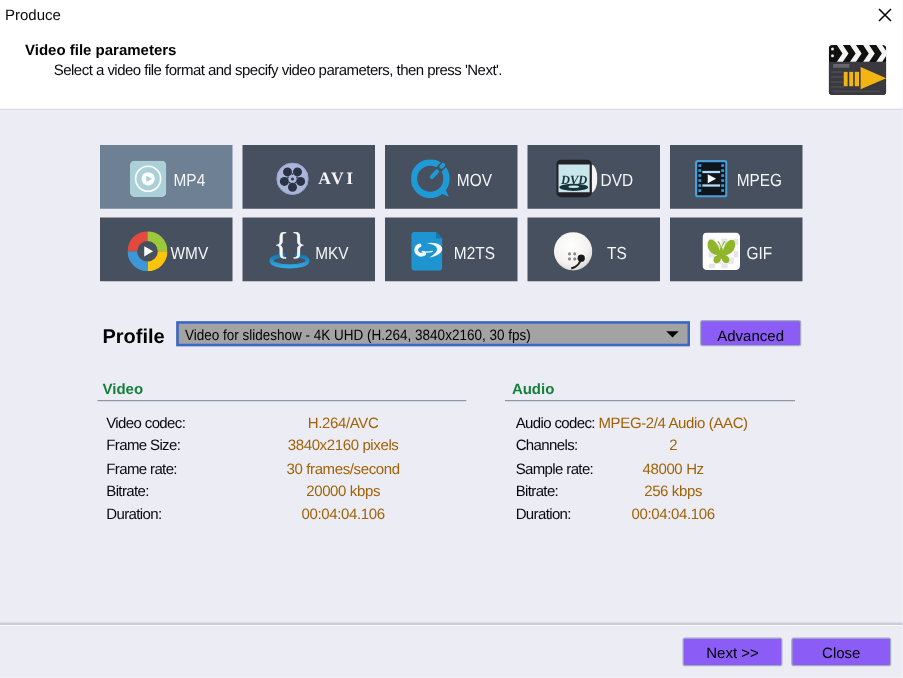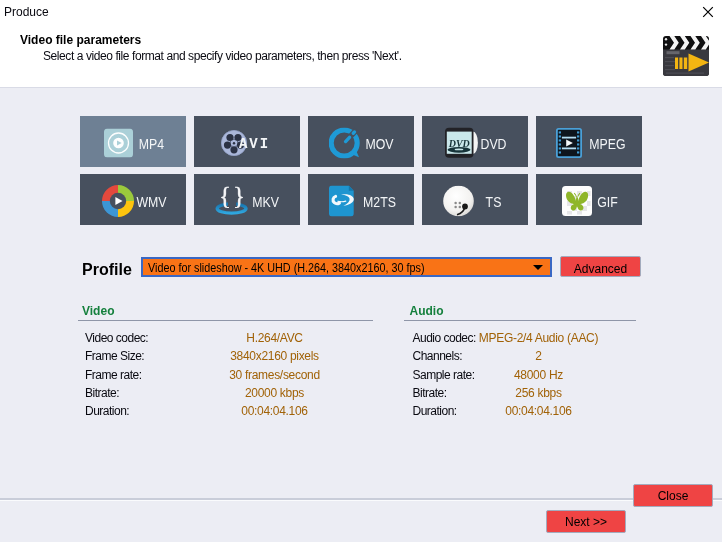--- a/index.html
+++ b/index.html
@@ -12,24 +12,24 @@
   #h1{left:20px;top:33px;font-size:12px;font-weight:bold;color:#000}
   #h2{left:43px;top:49px;font-size:12px;color:#0a0a12;letter-spacing:-0.42px}
   
   #main{position:absolute;left:0;top:87px;width:722px;height:455px;background:#ecedf4;border-top:1px solid #d9dbe6;box-sizing:border-box}
   .btn{position:absolute;width:106px;height:51px;background:#47505e}
   .btn.sel{background:#6e8094}
   .btn svg{position:absolute;top:calc(50% + 1px);transform:translateY(-50%)}
   .btn .lb{position:absolute;left:37px;width:69px;text-align:center;top:calc(50% + 2px);transform:translateY(-50%) scaleX(0.88);color:#f3f5f7;font-size:14px}
   
   #plabel{left:82px;top:261px;font-size:16px;font-weight:bold;color:#000}
-  #combo{position:absolute;left:141px;top:257px;width:411px;height:20px;background:#f97316;border:2px solid #3a68c4;box-sizing:border-box}
+  #combo{position:absolute;left:141px;top:257px;width:411px;height:20px;background:#a3a3a3;border:2px solid #3a68c4;box-sizing:border-box}
   #combotext{position:absolute;left:5px;top:2px;font-size:12px;color:#000;white-space:nowrap;transform:scaleX(0.9);transform-origin:0 0}
   #comboarr{position:absolute;right:7px;top:6px;width:0;height:0;border-left:5.5px solid transparent;border-right:5.5px solid transparent;border-top:5.5px solid #000}
-  .wbtn{position:absolute;background:#ef4444;border:1px solid #a3abbd;box-sizing:border-box;border-radius:2px;text-align:center;font-size:12px;color:#000}
+  .wbtn{position:absolute;background:#8b5cf6;border:1px solid #a3abbd;box-sizing:border-box;border-radius:2px;text-align:center;font-size:12px;color:#000}
   
   .ghead{font-size:12px;font-weight:bold;color:#15803d}
   .gline{position:absolute;height:1px;background:#8f96a8}
   .row-l{font-size:12px;color:#090910;letter-spacing:-0.5px}
   .row-v{font-size:12px;color:#a16207;text-align:center;letter-spacing:-0.3px}
   
   #sep{position:absolute;left:0px;top:498px;width:722px;height:2px;background:#c9cdd9;border-bottom:1px solid #fafbfd}
 </style>
 </head>
 <body>
@@ -94,21 +94,21 @@
           <circle cx="6.5" cy="15.1" r="3.6"></circle>
           <circle cx="9" cy="7.5" r="3.6"></circle>
           <circle cx="13" cy="13.2" r="1.2"></circle>
           <circle cx="13" cy="9.3" r="0.65"></circle>
           <circle cx="16.6" cy="11.9" r="0.65"></circle>
           <circle cx="15.2" cy="16.1" r="0.65"></circle>
           <circle cx="10.8" cy="16.1" r="0.65"></circle>
           <circle cx="9.4" cy="11.9" r="0.65"></circle>
         </g>
       </svg>
-    <div class="lb" style="font-family:Liberation Mono, monospace;font-weight:bold;transform:translateY(-50%);letter-spacing:2px;font-size:14px;left:26px">AVI</div>
+    <div class="lb" style="font-family:Liberation Serif, serif;font-weight:bold;transform:translateY(-50%);letter-spacing:2px;font-size:14px;left:41px">AVI</div>
   </div>
   <div class="btn" style="left:308px;top:116px">
     <svg style="left:21px" width="31" height="31" viewBox="0 0 31 31">
       <circle cx="15.2" cy="15.5" r="13" fill="none" stroke="#1e9ad6" stroke-width="5.1"></circle>
       <path d="M19.5 25.5 L30 29.8 L26.5 21.5 Z" fill="#1e9ad6"></path>
       <g transform="rotate(43 15.2 15.5)">
           <rect x="12.4" y="-3" width="5.6" height="10.5" fill="#47505e"></rect>
           <rect x="13.5" y="6" width="3.4" height="9.2" rx="1.7" fill="#1e9ad6"></rect>
           <rect x="13.5" y="-1.3" width="3.4" height="5.2" rx="1.7" fill="#1e9ad6"></rect>
         </g>
@@ -269,14 +269,14 @@
   <div class="t row-v" style="left:438.5px;top:349.3px;width:200px">2</div>
   <div class="t row-l" style="left:412.5px;top:367.6px">Sample rate:</div>
   <div class="t row-v" style="left:438.5px;top:367.6px;width:200px">48000 Hz</div>
   <div class="t row-l" style="left:412.5px;top:385.9px">Bitrate:</div>
   <div class="t row-v" style="left:438.5px;top:385.9px;width:200px">256 kbps</div>
   <div class="t row-l" style="left:412.5px;top:404.2px">Duration:</div>
   <div class="t row-v" style="left:438.5px;top:404.2px;width:200px">00:04:04.106</div>
 
   <div id="sep"></div>
   <div class="wbtn" style="left:546px;top:510px;width:80px;height:23px;line-height:23px">Next &gt;&gt;</div>
-  <div class="wbtn" style="left:633px;top:484px;width:80px;height:23px;line-height:23px">Close</div>
+  <div class="wbtn" style="left:633px;top:510px;width:80px;height:23px;line-height:23px">Close</div>
 </div>
 
 </body></html>

